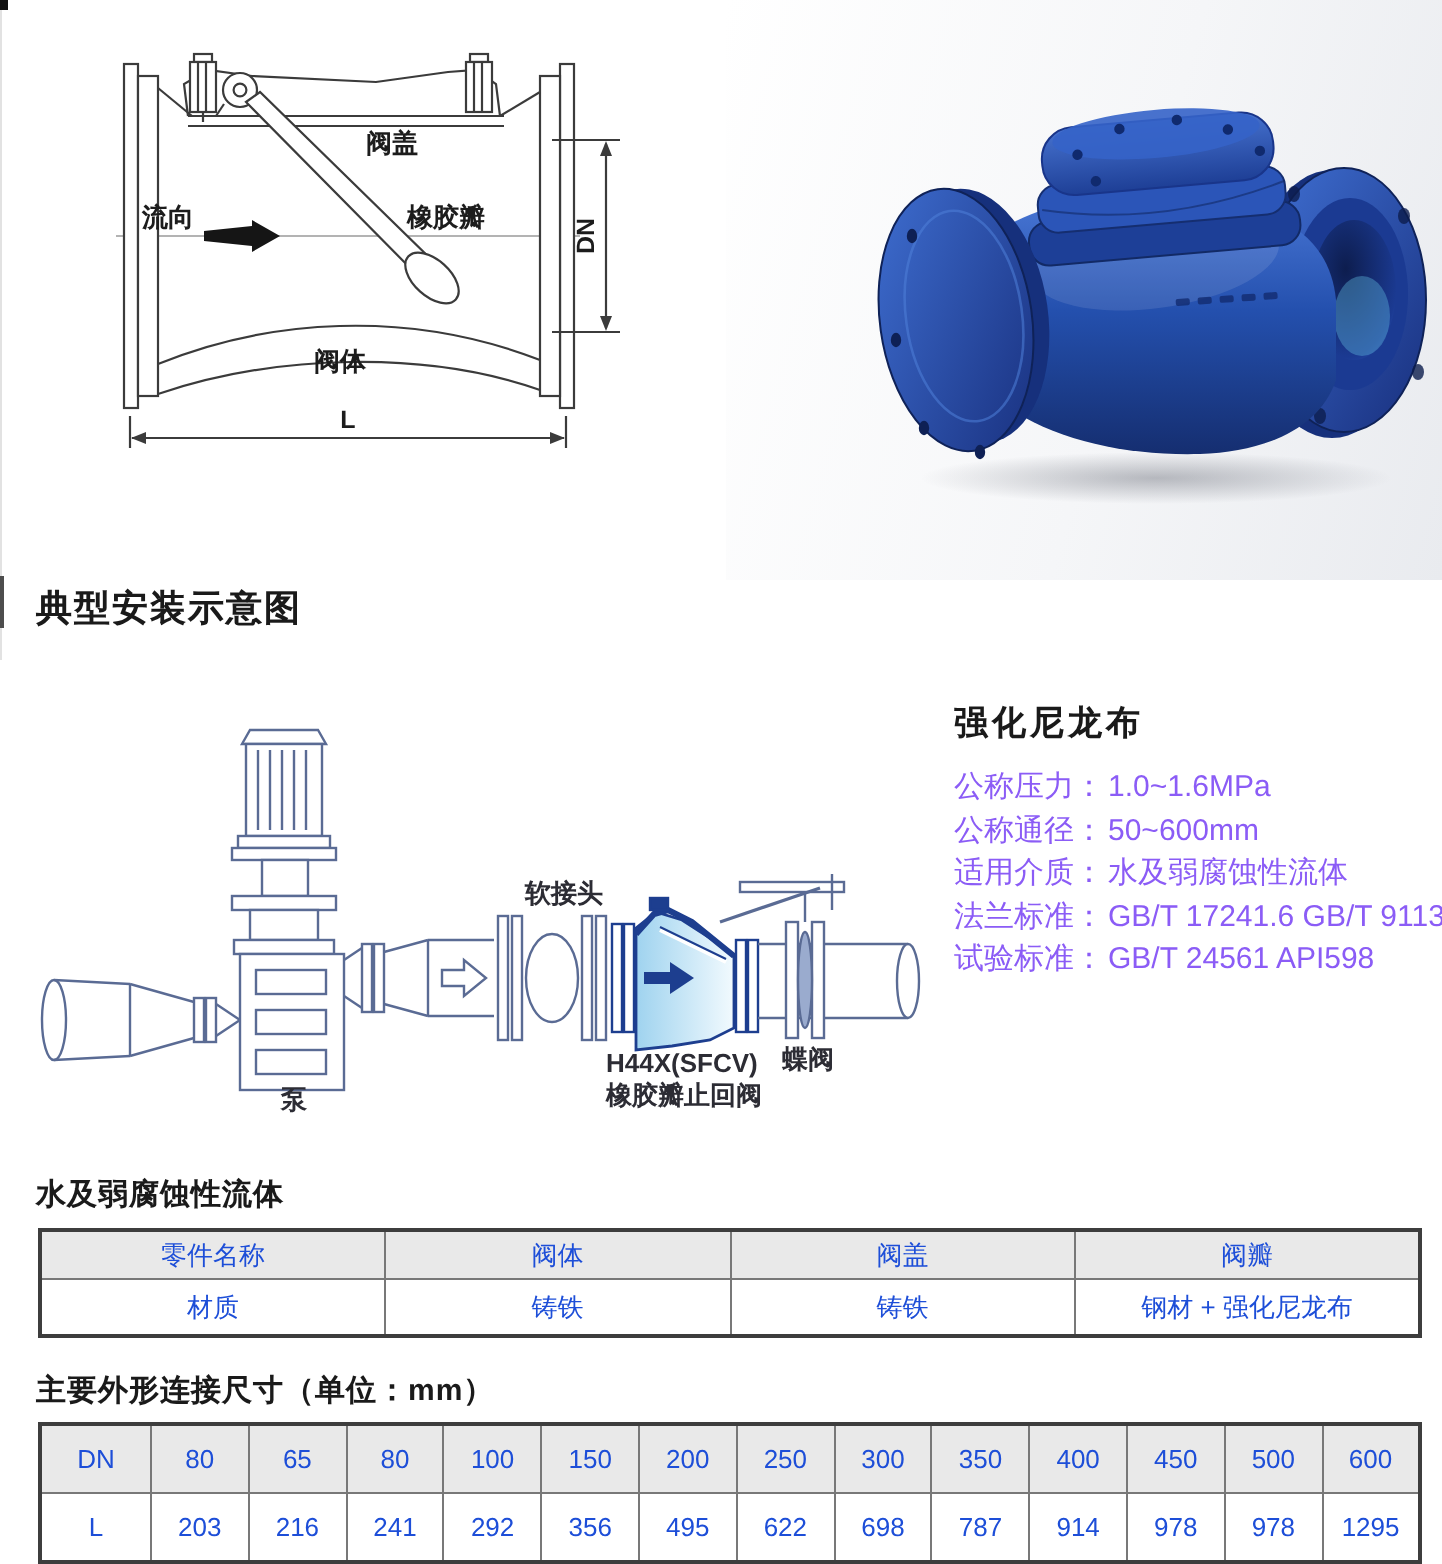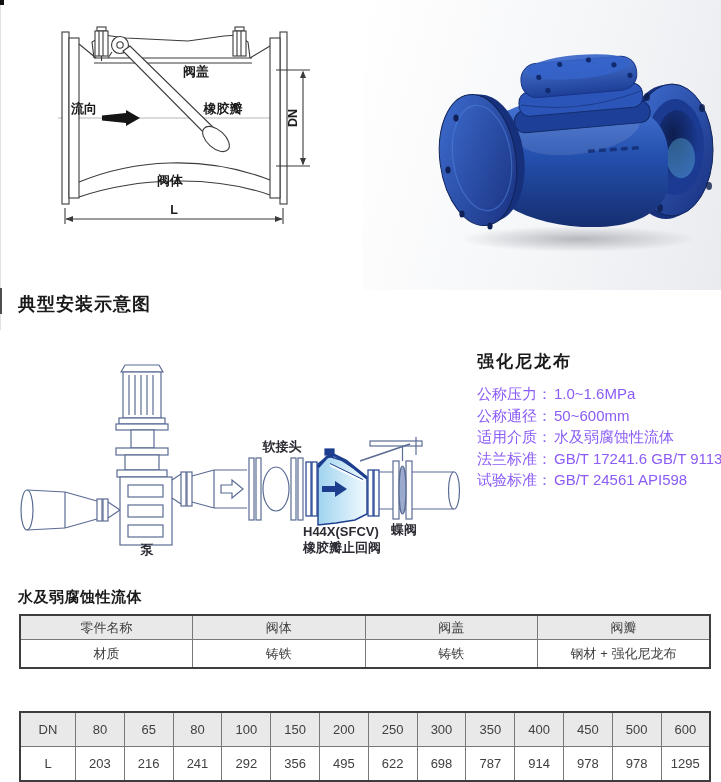--- a/index.html
+++ b/index.html
@@ -19,21 +19,21 @@
   .cross-section text.dim{font-size:12.5px;font-weight:600;}
   .install text{font-size:13px;font-weight:600;fill:#2c2c34;font-family:inherit;}
   .install-title{position:absolute;left:18px;top:292px;font-size:18px;font-weight:bold;letter-spacing:1px;}
   .tech{position:absolute;left:477px;top:350px;width:244px;}
   .tech-title{font-size:17px;font-weight:bold;letter-spacing:2px;margin-bottom:10px;}
   .tp-row{font-size:15px;line-height:21.6px;white-space:nowrap;color:#8b5cf6;}
   .tp-row .v{margin-left:2px;}
   .tbl-title{position:absolute;left:18px;font-size:15px;font-weight:bold;letter-spacing:.5px;}
   #mt-title{top:588px;} #dt-title{top:686px;}
   table{position:absolute;left:19px;border-collapse:collapse;table-layout:fixed;
-        text-align:center;color:#404040;background:#fff;border:2px solid #3d3d3d;}
+        text-align:center;color:#1d4ed8;background:#fff;border:2px solid #3d3d3d;}
   td{border:1px solid #787878;overflow:hidden;white-space:nowrap;}
   tr.hdr td{background:#e9e9e9;}
   .t-materials{top:614px;width:692px;font-size:13px;}
   .t-materials tr.hdr td{height:21px;}
   .t-materials tr.val td{height:25px;}
   .t-dims{top:711px;width:692px;font-size:13px;}
   .t-dims td{height:31px;}
   .t-dims td.c0{width:52px;}
 </style>
 </head>
@@ -337,20 +337,21 @@
     </tr>
     <tr class="val">
       <td>材质</td>
       <td>铸铁</td>
       <td>铸铁</td>
       <td>钢材 + 强化尼龙布</td>
     </tr>
   </tbody>
     </table>
 
+  <div class="tbl-title" id="dt-title">主要外形连接尺寸（单位：mm）</div>
   <table class="t-dims">
     <tbody>
         <tr class="hdr">
       <td class="c0">DN</td>
       <td>80</td>
       <td>65</td>
       <td>80</td>
       <td>100</td>
       <td>150</td>
       <td>200</td>

